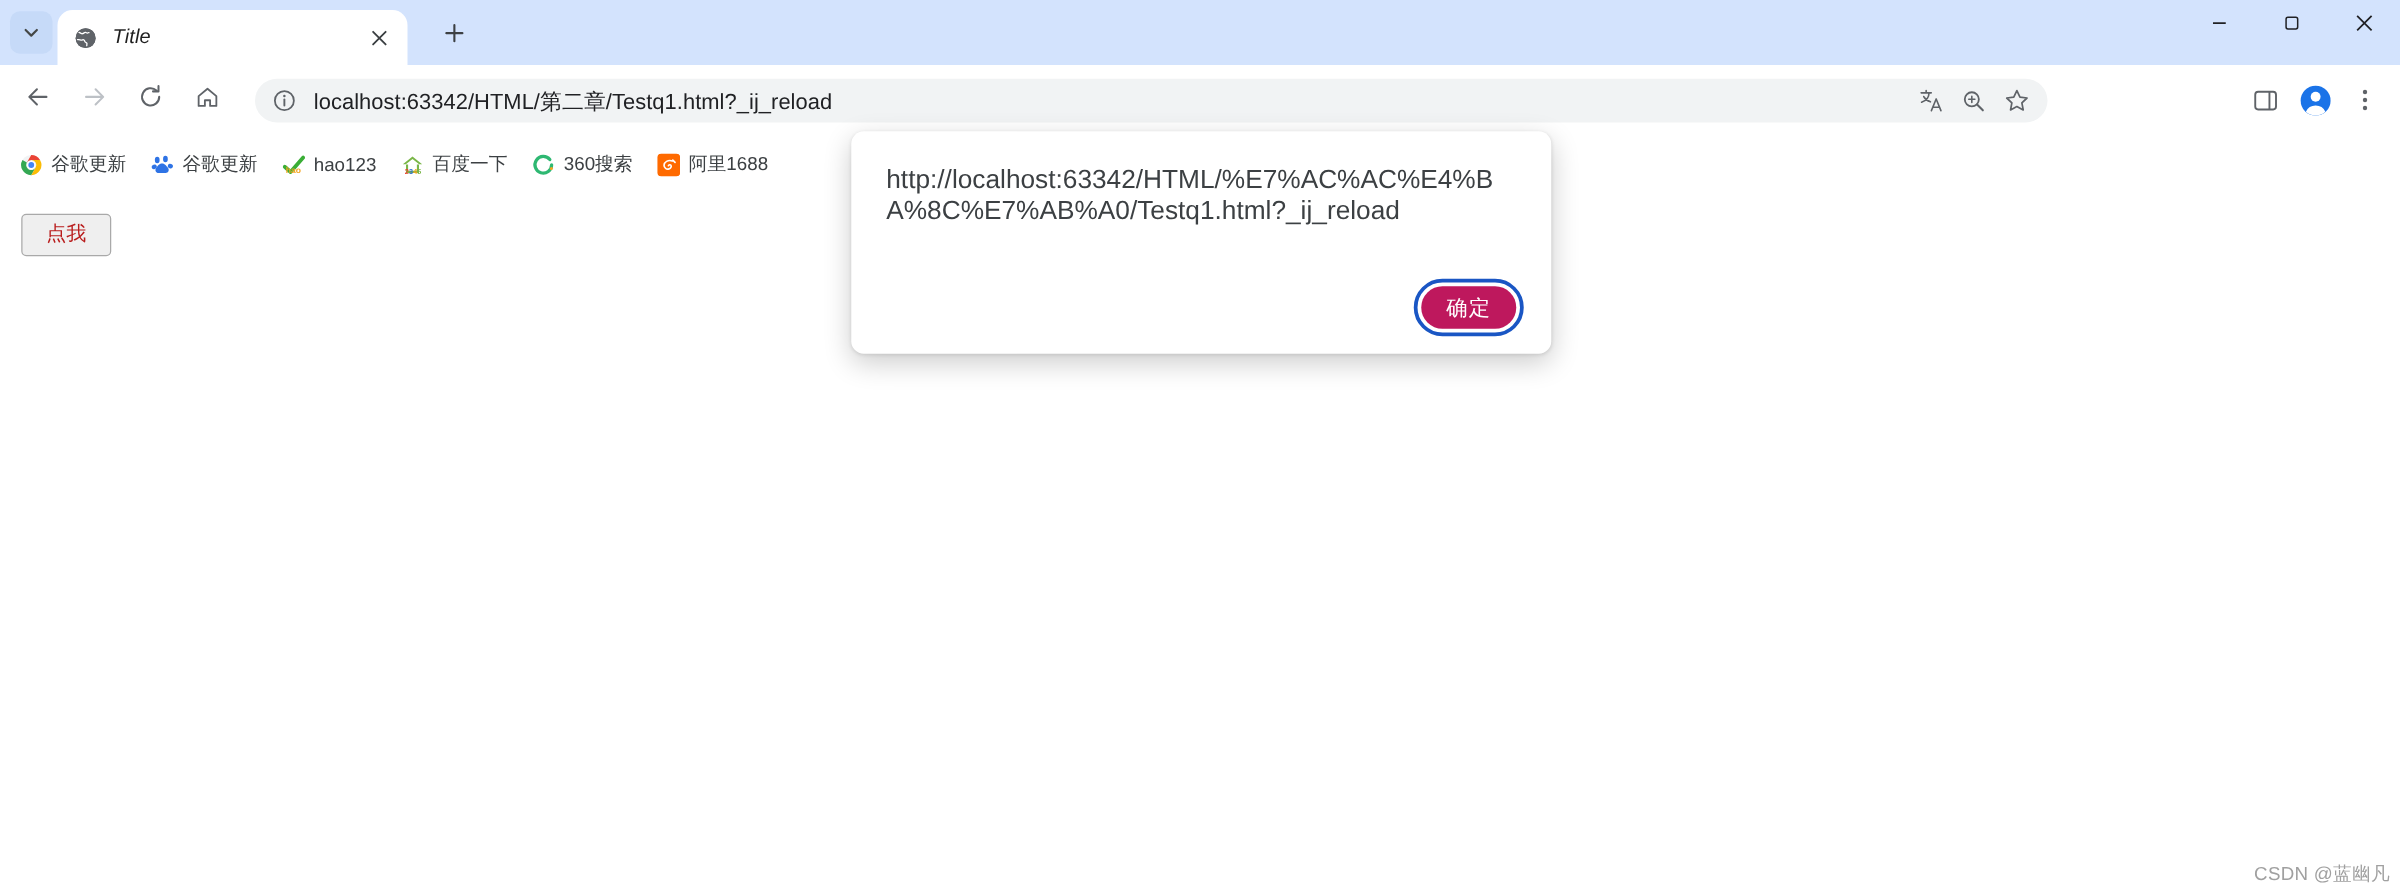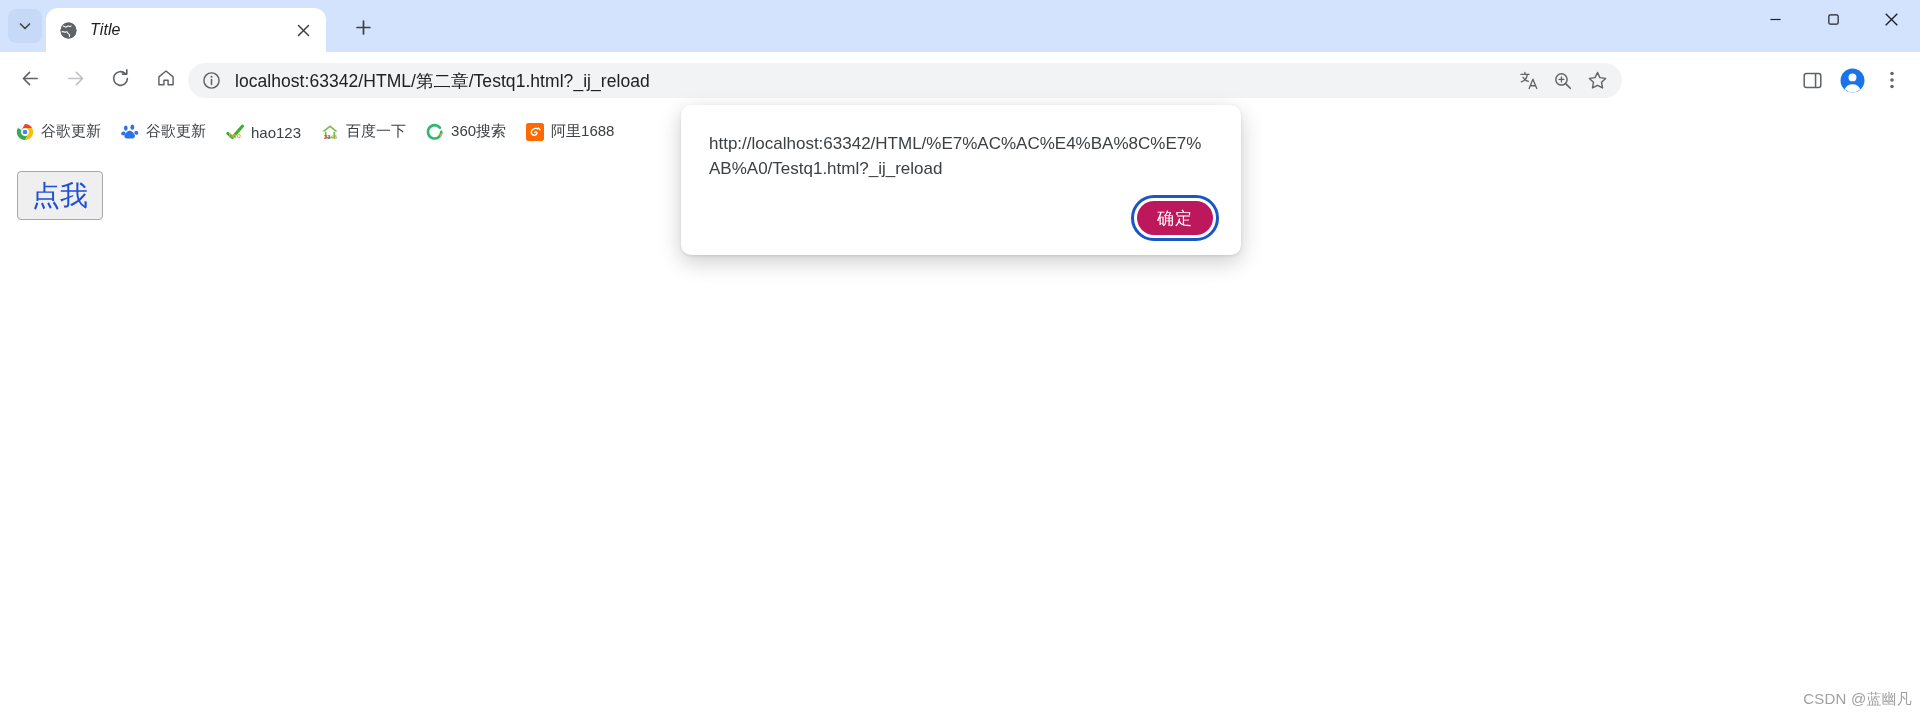--- a/index.html
+++ b/index.html
@@ -108,21 +108,21 @@
     border-radius: 50%;
     cursor: pointer;
   }
   #btn-back { left: 12px; }
   #btn-forward { left: 57px; }
   #btn-reload { left: 102px; }
   #btn-home { left: 148px; }
 
   .omnibox {
     position: absolute;
-    left: 188px; top: 11px;
+    left: 204px; top: 11px;
     width: 1434px; height: 35px;
     background: #f1f3f4;
     border-radius: 18px;
     display: flex;
     align-items: center;
     padding: 0 8px 0 10px;
     box-sizing: border-box;
     cursor: text;
   }
   .omni-info {
@@ -208,23 +208,23 @@
     top: 146px; left: 0;
     width: 1920px; height: 570px;
     background: #ffffff;
     overflow: hidden;
   }
   .page-btn {
     position: absolute;
     left: 17px; top: 25px;
     min-width: 72px;
     padding: 6px 14px;
-    font-size: 28px;
+    font-size: 16px;
     font-family: "Liberation Sans", sans-serif;
-    color: #1d4ed8;
+    color: #b91c1c;
     background: #efefef;
     border: 1px solid #a9a9a9;
     border-radius: 4px;
     cursor: pointer;
     line-height: 1.25;
   }
 
   .watermark {
     position: absolute;
     right: 8px; bottom: 7px;
@@ -245,26 +245,26 @@
     box-sizing: border-box;
   }
   .dlg-title {
     font-size: 21px;
     color: #202124;
     margin: 0 0 16px 0;
     font-weight: 400;
     letter-spacing: .1px;
   }
   .dlg-body {
-    font-size: 17px;
+    font-size: 21px;
     line-height: 25px;
     color: #3c4043;
     word-break: break-all;
     max-width: 500px;
-    margin-bottom: 20px;
+    margin-bottom: 48px;
   }
   .dlg-actions {
     display: flex;
     justify-content: flex-end;
   }
   .dlg-ok {
     position: relative;
     min-width: 76px;
     height: 34px;
     background: #be185d;

